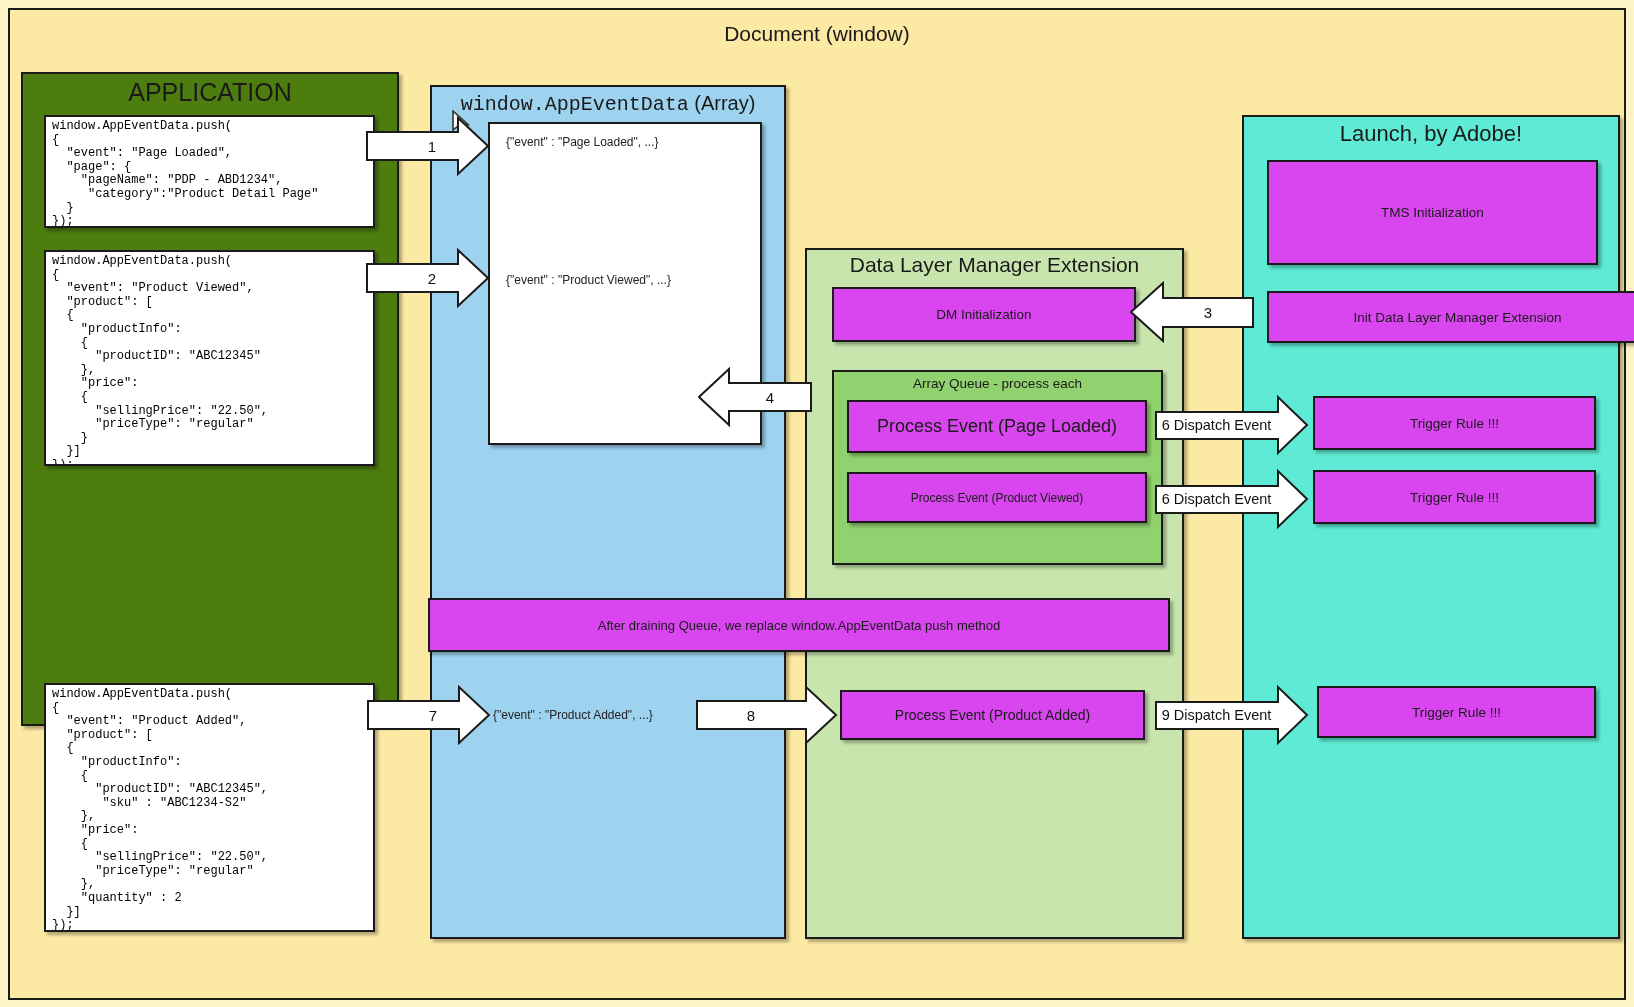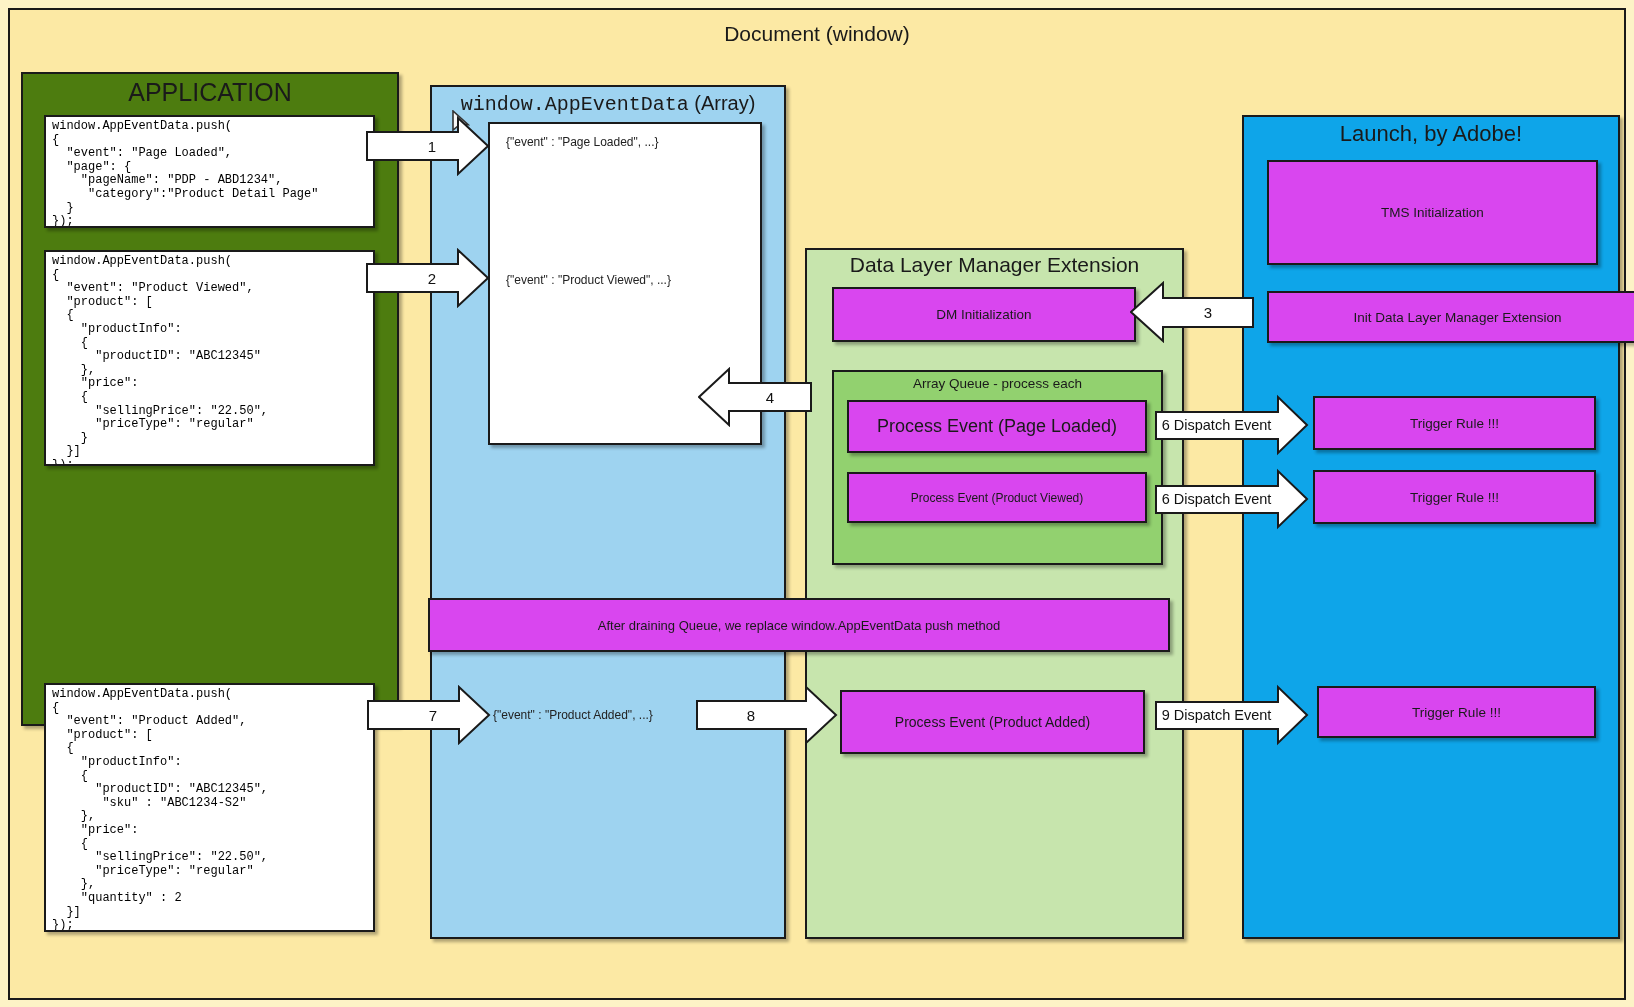--- a/index.html
+++ b/index.html
@@ -121,23 +121,23 @@
 
 <div class="abs panel" style="left:805px;top:248px;width:379px;height:691px;background:#C7E5AD;">
   <div class="panel-title" style="top:3px;font-size:21px;">Data Layer Manager Extension</div>
 </div>
 <div class="abs wbox" style="left:832px;top:287px;width:304px;height:55px;">DM Initialization</div>
 <div class="abs panel" style="left:832px;top:370px;width:331px;height:195px;background:#92D16F;">
   <div class="panel-title" style="top:4px;font-size:13.5px;">Array Queue - process each</div>
 </div>
 <div class="abs wbox" style="left:847px;top:400px;width:300px;height:53px;font-size:18px;">Process Event (Page Loaded)</div>
 <div class="abs wbox" style="left:847px;top:472px;width:300px;height:51px;font-size:12px;">Process Event (Product Viewed)</div>
-<div class="abs wbox" style="left:840px;top:690px;width:305px;height:64px;font-size:14px;">Process Event (Product Added)</div>
+<div class="abs wbox" style="left:840px;top:690px;width:305px;height:50px;font-size:14px;">Process Event (Product Added)</div>
 
-<div class="abs panel" style="left:1242px;top:115px;width:378px;height:824px;background:#0ea5e9;">
+<div class="abs panel" style="left:1242px;top:115px;width:378px;height:824px;background:#5eead4;">
   <div class="panel-title" style="top:4px;font-size:22px;">Launch, by Adobe!</div>
 </div>
 <div class="abs wbox" style="left:1267px;top:160px;width:331px;height:105px;">TMS Initialization</div>
 <div class="abs wbox" style="left:1267px;top:291px;width:381px;height:52px;">Init Data Layer Manager Extension</div>
 <div class="abs wbox" style="left:1313px;top:396px;width:283px;height:54px;">Trigger Rule !!!</div>
 <div class="abs wbox" style="left:1313px;top:470px;width:283px;height:54px;">Trigger Rule !!!</div>
 <div class="abs wbox" style="left:1317px;top:686px;width:279px;height:52px;">Trigger Rule !!!</div>
 
 <div class="abs wbox" style="left:428px;top:598px;width:742px;height:54px;font-size:13px;">After draining Queue, we replace window.AppEventData push method</div>
 

